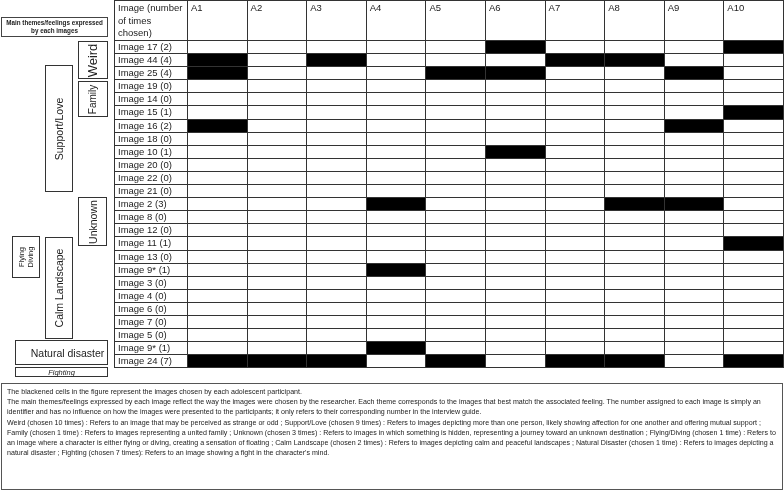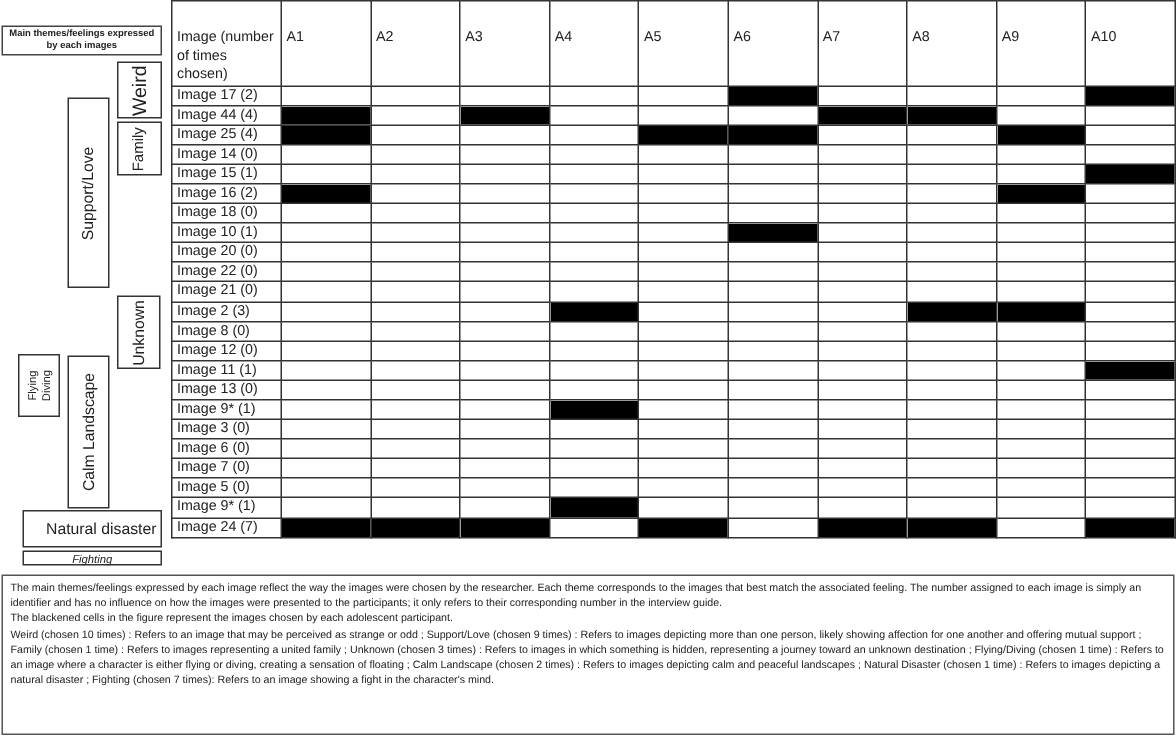--- a/index.html
+++ b/index.html
@@ -6,21 +6,21 @@
   body { width: 784px; height: 491px; position: relative; overflow: hidden;
          font-family: "Liberation Sans", sans-serif; color: #222; }
   .legend-title { position: absolute; left: 1px; top: 17px; width: 107px; height: 20px;
                   border: 1px solid #444; box-sizing: border-box; font-size: 6.3px; font-weight: bold;
                   text-align: center; line-height: 8px; padding-top: 1px; }
   table.grid { position: absolute; left: 114px; top: 0px; border-collapse: collapse;
                table-layout: fixed; width: 669px; }
   table.grid td, table.grid th { border: 1px solid #333; padding: 0 0 0 3px; font-size: 9.5px;
                font-weight: normal; text-align: left; vertical-align: top; overflow: hidden;
                white-space: nowrap; box-sizing: border-box; }
-  table.grid thead th { height: 40px; line-height: 12.5px; padding-top: 18px; }
+  table.grid thead th { height: 40px; line-height: 12.5px; padding-top: 1px; }
   table.grid thead th.img-col { white-space: normal; }
   table.grid tbody td { height: 13.1px; line-height: 12px; }
   table.grid td.on { background: #000; }
   col.c-img { width: 73px; }
   col.c-a { width: 59.6px; }
   .theme { position: absolute; border: 1.5px solid #333; box-sizing: border-box; background: #fff;
            display: flex; align-items: center; justify-content: center; }
   .theme .v { transform: rotate(-90deg); white-space: nowrap; }
   .theme.h { font-size: 10.5px; }
   .caption { position: absolute; left: 1px; top: 383px; width: 782px; height: 107px;
@@ -96,20 +96,33 @@
         <td></td>
         <td></td>
         <td class="on" style="background: rgb(0, 0, 0);"></td>
         <td class="on" style="background: rgb(0, 0, 0);"></td>
         <td></td>
         <td></td>
         <td class="on" style="background: rgb(0, 0, 0);"></td>
         <td></td>
       </tr>
       <tr>
+        <td>Image 19 (0)</td>
+        <td></td>
+        <td></td>
+        <td></td>
+        <td></td>
+        <td></td>
+        <td></td>
+        <td></td>
+        <td></td>
+        <td></td>
+        <td></td>
+      </tr>
+      <tr>
         <td>Image 14 (0)</td>
         <td></td>
         <td></td>
         <td></td>
         <td></td>
         <td></td>
         <td></td>
         <td></td>
         <td></td>
         <td></td>
@@ -279,20 +292,33 @@
         <td class="on" style="background: rgb(0, 0, 0);"></td>
         <td></td>
         <td></td>
         <td></td>
         <td></td>
         <td></td>
         <td></td>
       </tr>
       <tr>
         <td>Image 3 (0)</td>
+        <td></td>
+        <td></td>
+        <td></td>
+        <td></td>
+        <td></td>
+        <td></td>
+        <td></td>
+        <td></td>
+        <td></td>
+        <td></td>
+      </tr>
+      <tr>
+        <td>Image 4 (0)</td>
         <td></td>
         <td></td>
         <td></td>
         <td></td>
         <td></td>
         <td></td>
         <td></td>
         <td></td>
         <td></td>
         <td></td>
@@ -386,16 +412,16 @@
     </div>
     <div class="theme h" style="left: 15px; top: 340px; width: 93px; height: 25px;">
       <span class="" style="font-size: 10.5px; margin-left: 12px;">Natural disaster</span>
     </div>
     <div class="theme h" style="left: 15px; top: 367px; width: 93px; height: 10px;">
       <span class="" style="font-size: 7.5px; font-style: italic;">Fighting</span>
     </div>
   </div>
 
 <div class="caption">
+  <p> The blackened cells in the figure represent the images chosen by each adolescent participant.</p>
   <p>The main themes/feelings expressed by each image reflect the way the images were chosen by the researcher. Each theme corresponds to the images that best match the associated feeling. The number assigned to each image is simply an identifier and has no influence on how the images were presented to the participants; it only refers to their corresponding number in the interview guide.</p>
-  <p> The blackened cells in the figure represent the images chosen by each adolescent participant.</p>
   <p>Weird (chosen 10 times) : Refers to an image that may be perceived as strange or odd ; Support/Love (chosen 9 times)  : Refers to images depicting more than one person, likely showing affection for one another and offering mutual support ; Family (chosen 1 time) : Refers to images representing a united family ; Unknown (chosen 3 times) : Refers to images in which something is hidden, representing a journey toward an unknown destination ; Flying/Diving (chosen 1 time) : Refers to an image where a character is either flying or diving, creating a sensation of floating ; Calm Landscape (chosen 2 times) : Refers to images depicting calm and peaceful landscapes ; Natural Disaster (chosen 1 time) : Refers to images depicting a natural disaster ; Fighting (chosen 7 times): Refers to an image showing a fight in the character's mind.</p>
 </div>
 
 </body></html>

